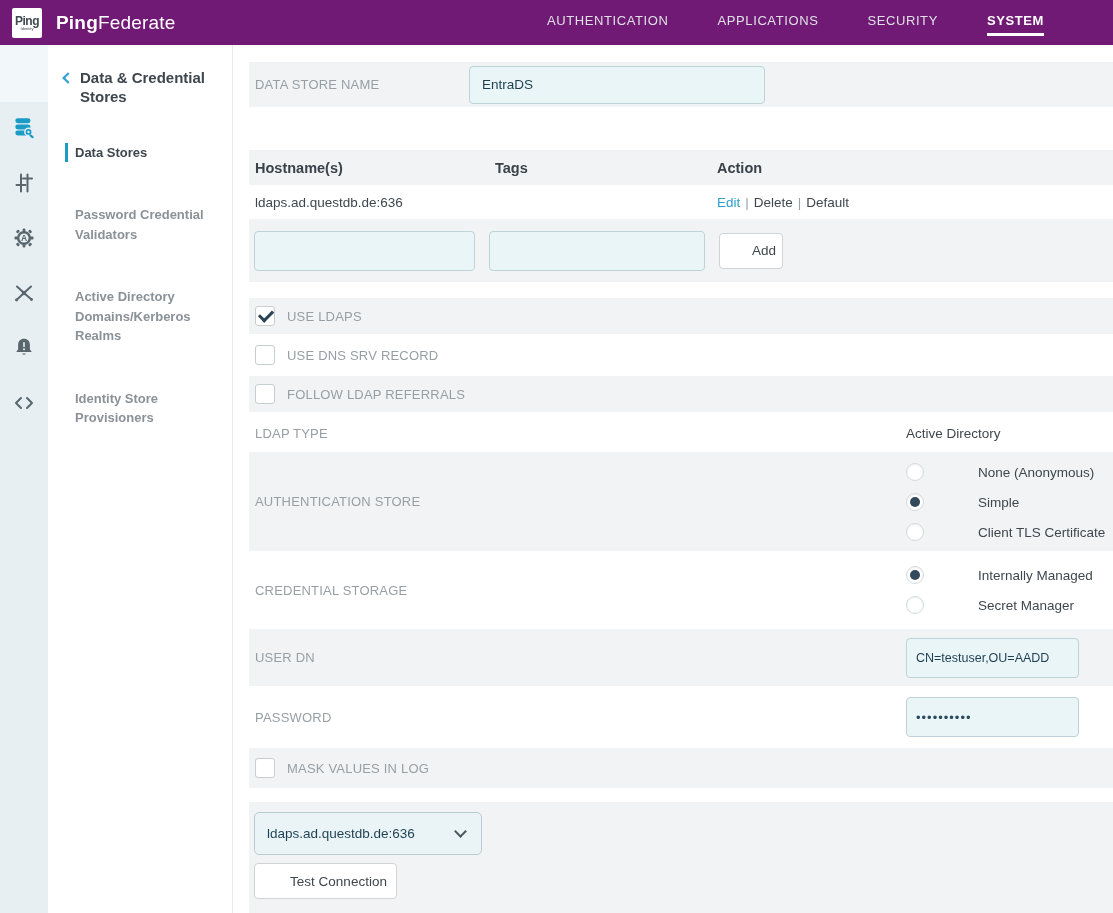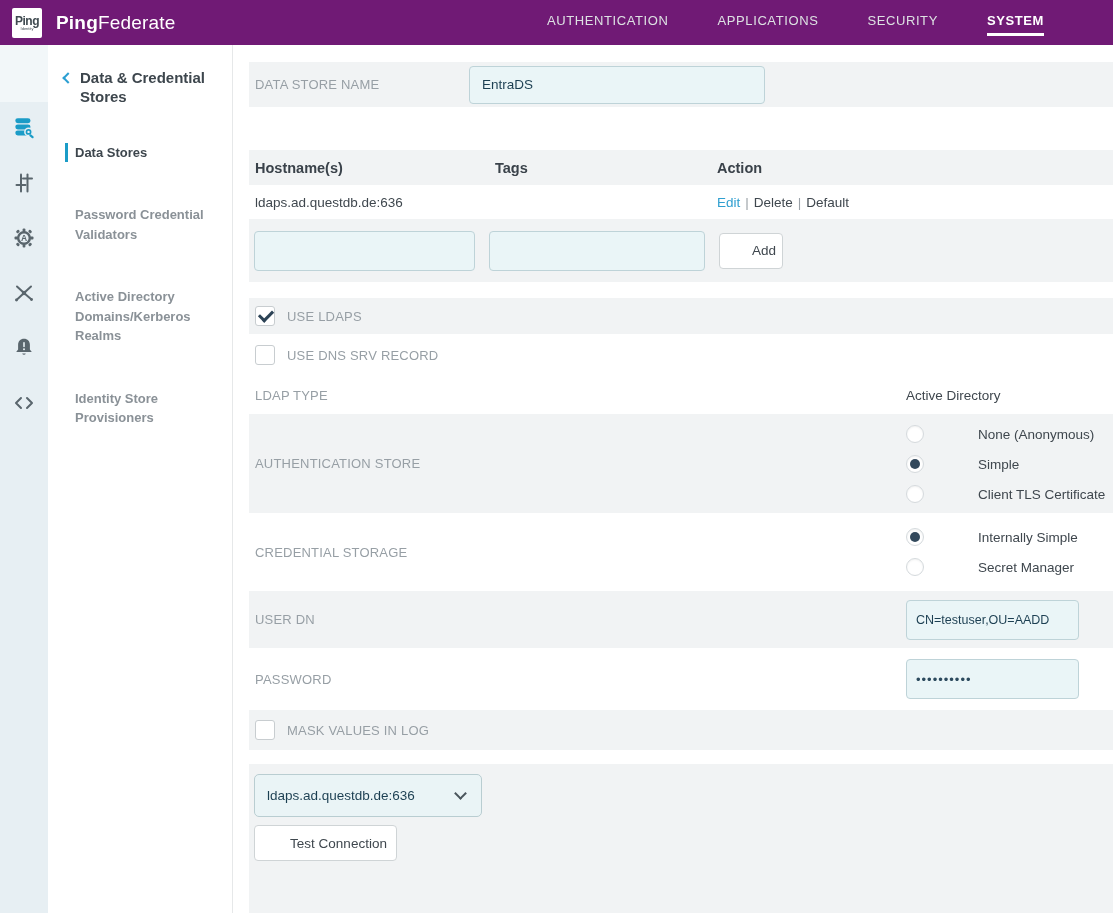--- a/index.html
+++ b/index.html
@@ -256,20 +256,24 @@
     <div style="height:16px"></div>
 
     <div class="row gray cb-row h36">
       <span class="checkbox checked"></span>
       <span class="lbl">USE LDAPS</span>
     </div>
     <div class="row cb-row h38">
       <span class="checkbox"></span>
       <span class="lbl">USE DNS SRV RECORD</span>
     </div>
+    <div class="row gray cb-row h36">
+      <span class="checkbox"></span>
+      <span class="lbl">FOLLOW LDAP REFERRALS</span>
+    </div>
 
     <div class="row lv-row row-ldaptype">
       <span class="lbl">LDAP TYPE</span>
       <span class="right-col val">Active Directory</span>
     </div>
 
     <div class="row gray lv-row row-auth">
       <span class="lbl">AUTHENTICATION STORE</span>
       <div class="right-col radio-group" style="top:5px;">
         <div class="radio-row">
@@ -285,21 +289,21 @@
           <span class="val">Client TLS Certificate</span>
         </div>
       </div>
     </div>
 
     <div class="row lv-row row-cred">
       <span class="lbl">CREDENTIAL STORAGE</span>
       <div class="right-col radio-group" style="top:9px;">
         <div class="radio-row">
           <span class="radio checked"></span>
-          <span class="val">Internally Simple</span>
+          <span class="val">Internally Managed</span>
         </div>
         <div class="radio-row">
           <span class="radio"></span>
           <span class="val">Secret Manager</span>
         </div>
       </div>
     </div>
 
     <div class="row gray lv-row row-userdn">
       <span class="lbl">USER DN</span>

